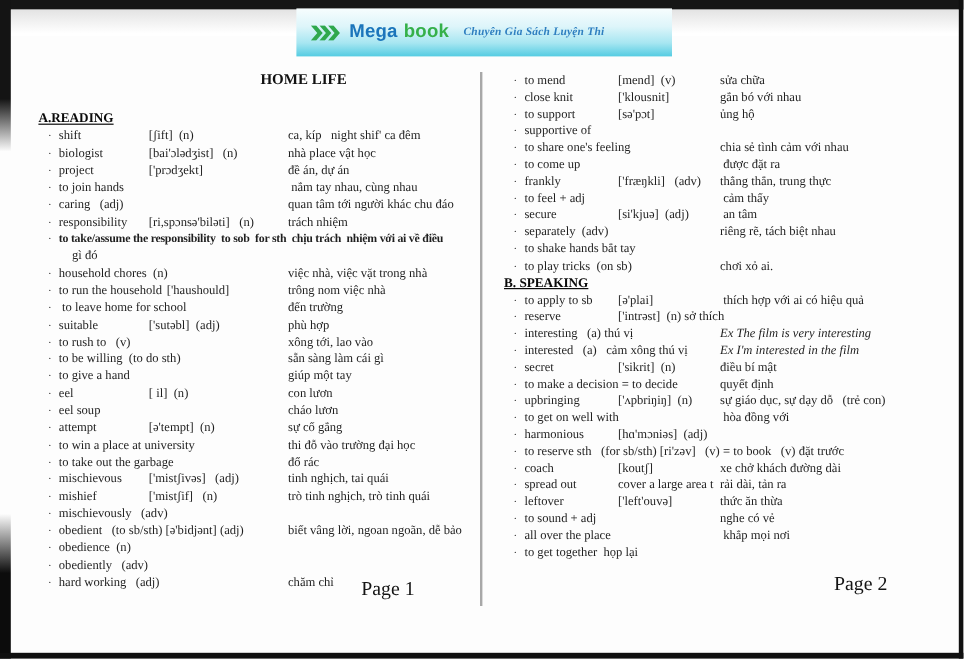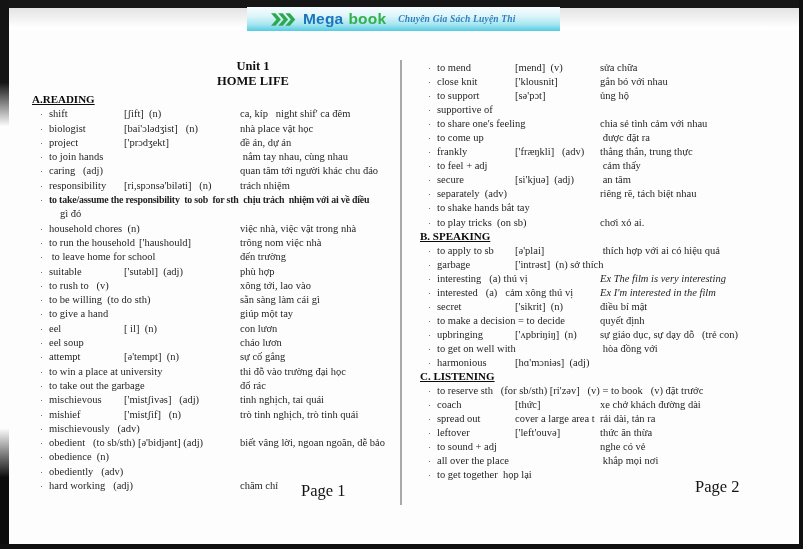--- a/index.html
+++ b/index.html
@@ -13,22 +13,22 @@
   .frame-top{position:absolute;left:0;top:0;width:803px;height:8px;background:#161616;}
   .frame-bottom{position:absolute;left:0;top:544px;width:803px;height:5px;background:#101010;}
   .frame-right{position:absolute;left:799px;top:0;width:4px;height:549px;background:#101010;}
   .frame-left{position:absolute;left:0;top:0;width:9px;height:549px;
     background:linear-gradient(180deg,#141414 0%,#141414 15%,rgba(20,20,20,0) 23%,rgba(20,20,20,0) 78%,#0c0c0c 87%,#0c0c0c 100%);}
   .top-shade{position:absolute;left:9px;top:8px;width:790px;height:22px;
     background:linear-gradient(180deg,#e3e3e3 0%,#ffffff 90%);}
 
   
   .header-bar{
-    position:absolute;left:247px;top:7px;width:313px;height:24px;box-sizing:border-box;
-    display:flex;align-items:center;padding-left:24px;
+    position:absolute;left:247px;top:7px;width:313px;height:40px;box-sizing:border-box;
+    display:flex;align-items:center;padding-left:12px;
     background:linear-gradient(180deg,#f7fdfe 0%,#ddf5fa 38%,#a7e6f1 72%,#55cce2 100%);
   }
   .logo-chevrons{flex-shrink:0;margin-right:5px;}
   .brand-mega{font-family:"Liberation Sans","DejaVu Sans",sans-serif;font-weight:bold;font-size:15.5px;letter-spacing:.2px;}
   .brand-book{font-family:"Liberation Sans","DejaVu Sans",sans-serif;font-weight:bold;font-size:15.5px;margin-left:5px;letter-spacing:.2px;}
   .brand-tagline{font-style:italic;font-weight:bold;font-size:9.5px;margin-left:12px;letter-spacing:.2px;}
 
   
   .divider{position:absolute;left:400px;top:60px;width:2px;height:445px;background:#a8a8a8;}
 
@@ -77,21 +77,20 @@
     <path d="M0,0 h5 l6,7 -6,7 h-5 l6,-7 z" fill="#2fa84d"></path>
     <path d="M8,0 h5 l6,7 -6,7 h-5 l6,-7 z" fill="#2fa84d"></path>
     <path d="M16,0 h5 l6,7 -6,7 h-5 l6,-7 z" fill="#2fa84d"></path>
   </svg>
   <span class="brand-mega" style="color:#1b75bb">Mega</span>
   <span class="brand-book" style="color:#35b04a">book</span>
   <span class="brand-tagline" style="color:#2f7fc0">Chuyên Gia Sách Luyện Thi</span>
 </div>
 
 <div class="titles">
-  <div>Unit 1</div>
   <div>HOME LIFE</div>
 </div>
 
 <div class="divider"></div>
 
 <div class="rows" id="left-rows">
     <div class="row section">
       <span class="sec">A.READING</span>
     </div>
     <div class="row entry">
@@ -327,21 +326,21 @@
       <span class="sec">B. SPEAKING</span>
     </div>
     <div class="row entry">
       <span class="bullet">·</span>
       <span class="word">to apply to sb</span>
       <span class="phon">[ə'plai]</span>
       <span class="meaning"> thích hợp với ai có hiệu quả</span>
     </div>
     <div class="row entry">
       <span class="bullet">·</span>
-      <span class="word">garbage</span>
+      <span class="word">reserve</span>
       <span class="phon">['intrəst]  (n) sở thích</span>
       <span class="meaning"></span>
     </div>
     <div class="row entry">
       <span class="bullet">·</span>
       <span class="word">interesting   (a) thú vị</span>
       <span class="phon"></span>
       <span class="meaning it">Ex The film is very interesting</span>
     </div>
     <div class="row entry">
@@ -372,31 +371,28 @@
       <span class="bullet">·</span>
       <span class="word">to get on well with</span>
       <span class="phon"></span>
       <span class="meaning"> hòa đồng với</span>
     </div>
     <div class="row entry">
       <span class="bullet">·</span>
       <span class="word">harmonious</span>
       <span class="phon">[hɑ'mɔniəs]  (adj)</span>
     </div>
-    <div class="row section">
-      <span class="sec">C. LISTENING</span>
-    </div>
     <div class="row wide">
       <span class="bullet">·</span>
       <span class="wtext">to reserve sth   (for sb/sth) [ri'zəv]   (v) = to book   (v) đặt trước</span>
     </div>
     <div class="row entry">
       <span class="bullet">·</span>
       <span class="word">coach</span>
-      <span class="phon">[thức]</span>
+      <span class="phon">[koutʃ]</span>
       <span class="meaning">xe chở khách đường dài</span>
     </div>
     <div class="row entry">
       <span class="bullet">·</span>
       <span class="word">spread out</span>
       <span class="phon">cover a large area t</span>
       <span class="meaning">rải dài, tản ra</span>
     </div>
     <div class="row entry">
       <span class="bullet">·</span>

